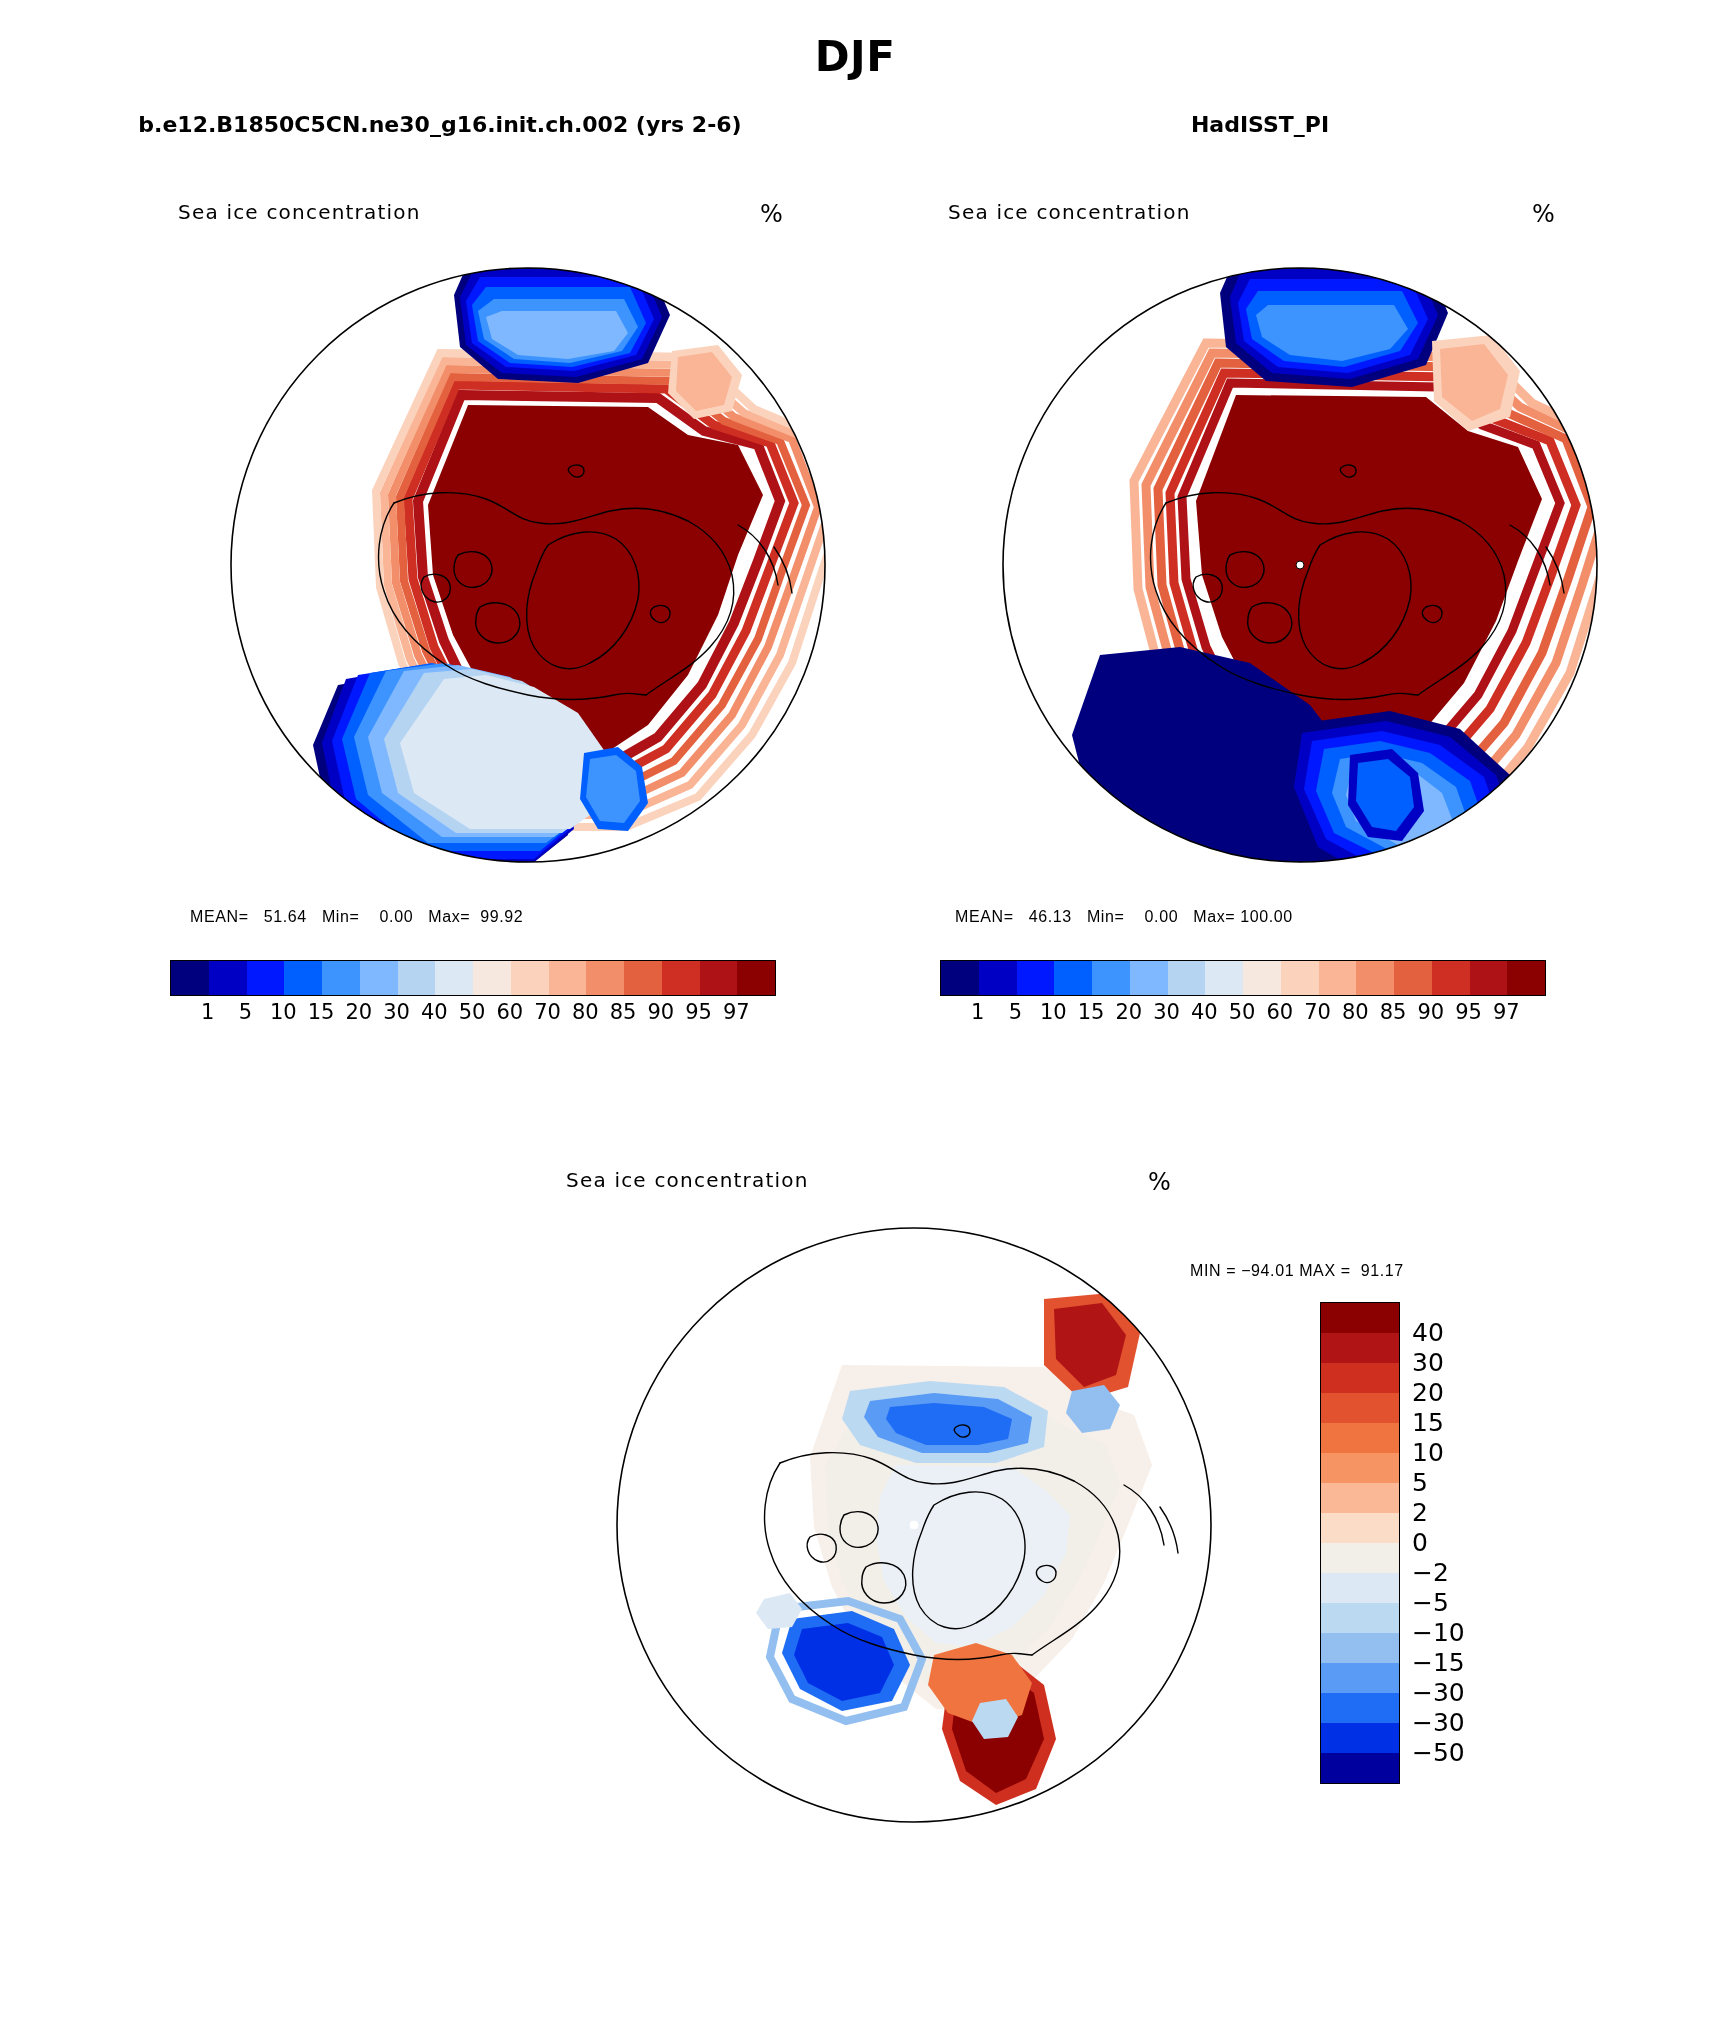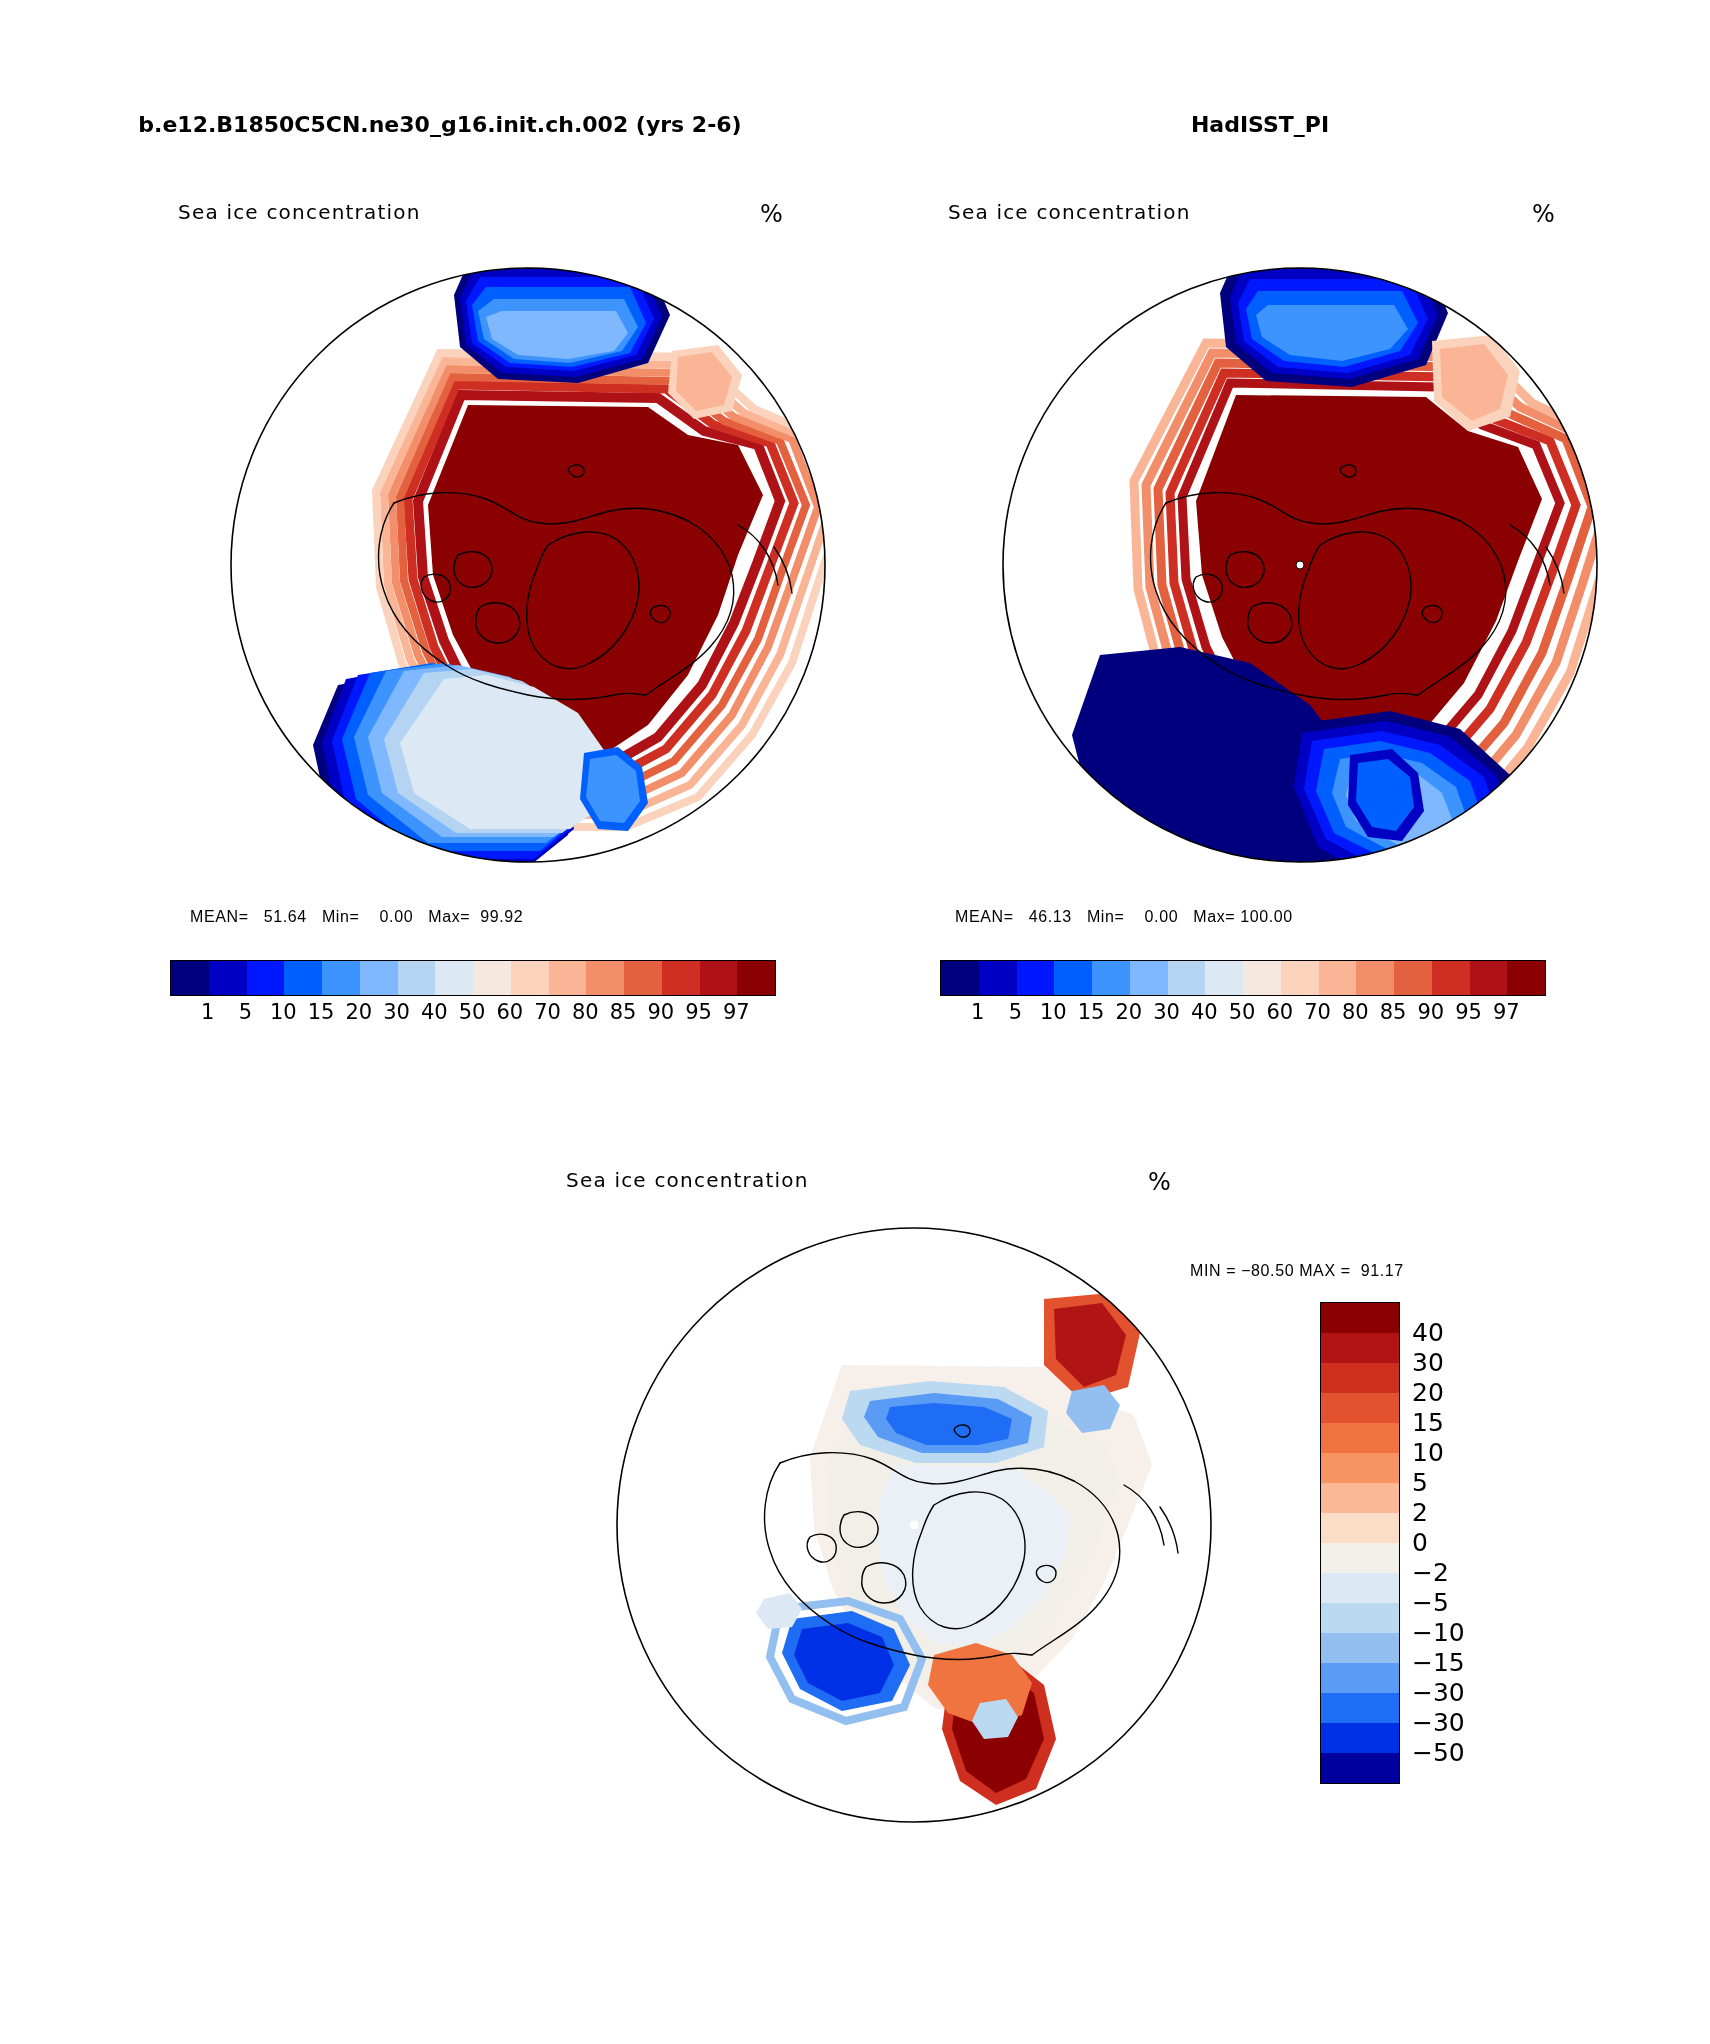--- a/index.html
+++ b/index.html
@@ -119,20 +119,21 @@
     stroke-width: 1.4;
     stroke-linejoin: round;
     stroke-linecap: round;
   }
 </style>
 </head>
 <body>
 
 <div class="page">
 
+  <div class="main-title">DJF</div>
 
   <div class="panel-title left">b.e12.B1850C5CN.ne30_g16.init.ch.002 (yrs 2-6)</div>
   <div class="var-label" style="top:200px; left:178px;">Sea ice concentration</div>
   <div class="units-label" style="top:200px; left:760px;">%</div>
 
   <div class="map-wrap" style="top:255px; left:218px;">
     <svg class="map" width="620" height="620" viewBox="0 0 620 620">
       <defs>
         <clipPath id="clipL">
             <circle cx="310" cy="310" r="297"></circle>
@@ -388,21 +389,21 @@
         <path class="coast" d="M352,212 C358,208 366,210 366,216 C366,222 358,224 354,220 C350,217 349,214 352,212 Z"></path>
         <path class="coast" d="M520,270 C542,282 556,304 560,330"></path>
         <path class="coast" d="M556,292 C566,306 572,322 574,338"></path>
       </g>
 
       <circle class="circle-outline" cx="310" cy="310" r="297"></circle>
       <circle cx="310" cy="310" r="4" fill="#ffffff" stroke="#ffffff" stroke-width="1"></circle>
     </svg>
   </div>
 
-  <div class="stats-line" style="top:1262px; left:1190px;">MIN = −80.50 MAX =  91.17</div>
+  <div class="stats-line" style="top:1262px; left:1190px;">MIN = −94.01 MAX =  91.17</div>
 
   <div class="cbar-v" style="top:1302px; left:1320px; height:480px;">
     <div style="background:#8b0000"></div>
       <div style="background:#b01414"></div>
       <div style="background:#ce2f1f"></div>
     <div style="background:#e2522f"></div>
       <div style="background:#f07440"></div>
       <div style="background:#f79463"></div>
     <div style="background:#fab896"></div>
       <div style="background:#fbdcc6"></div>

